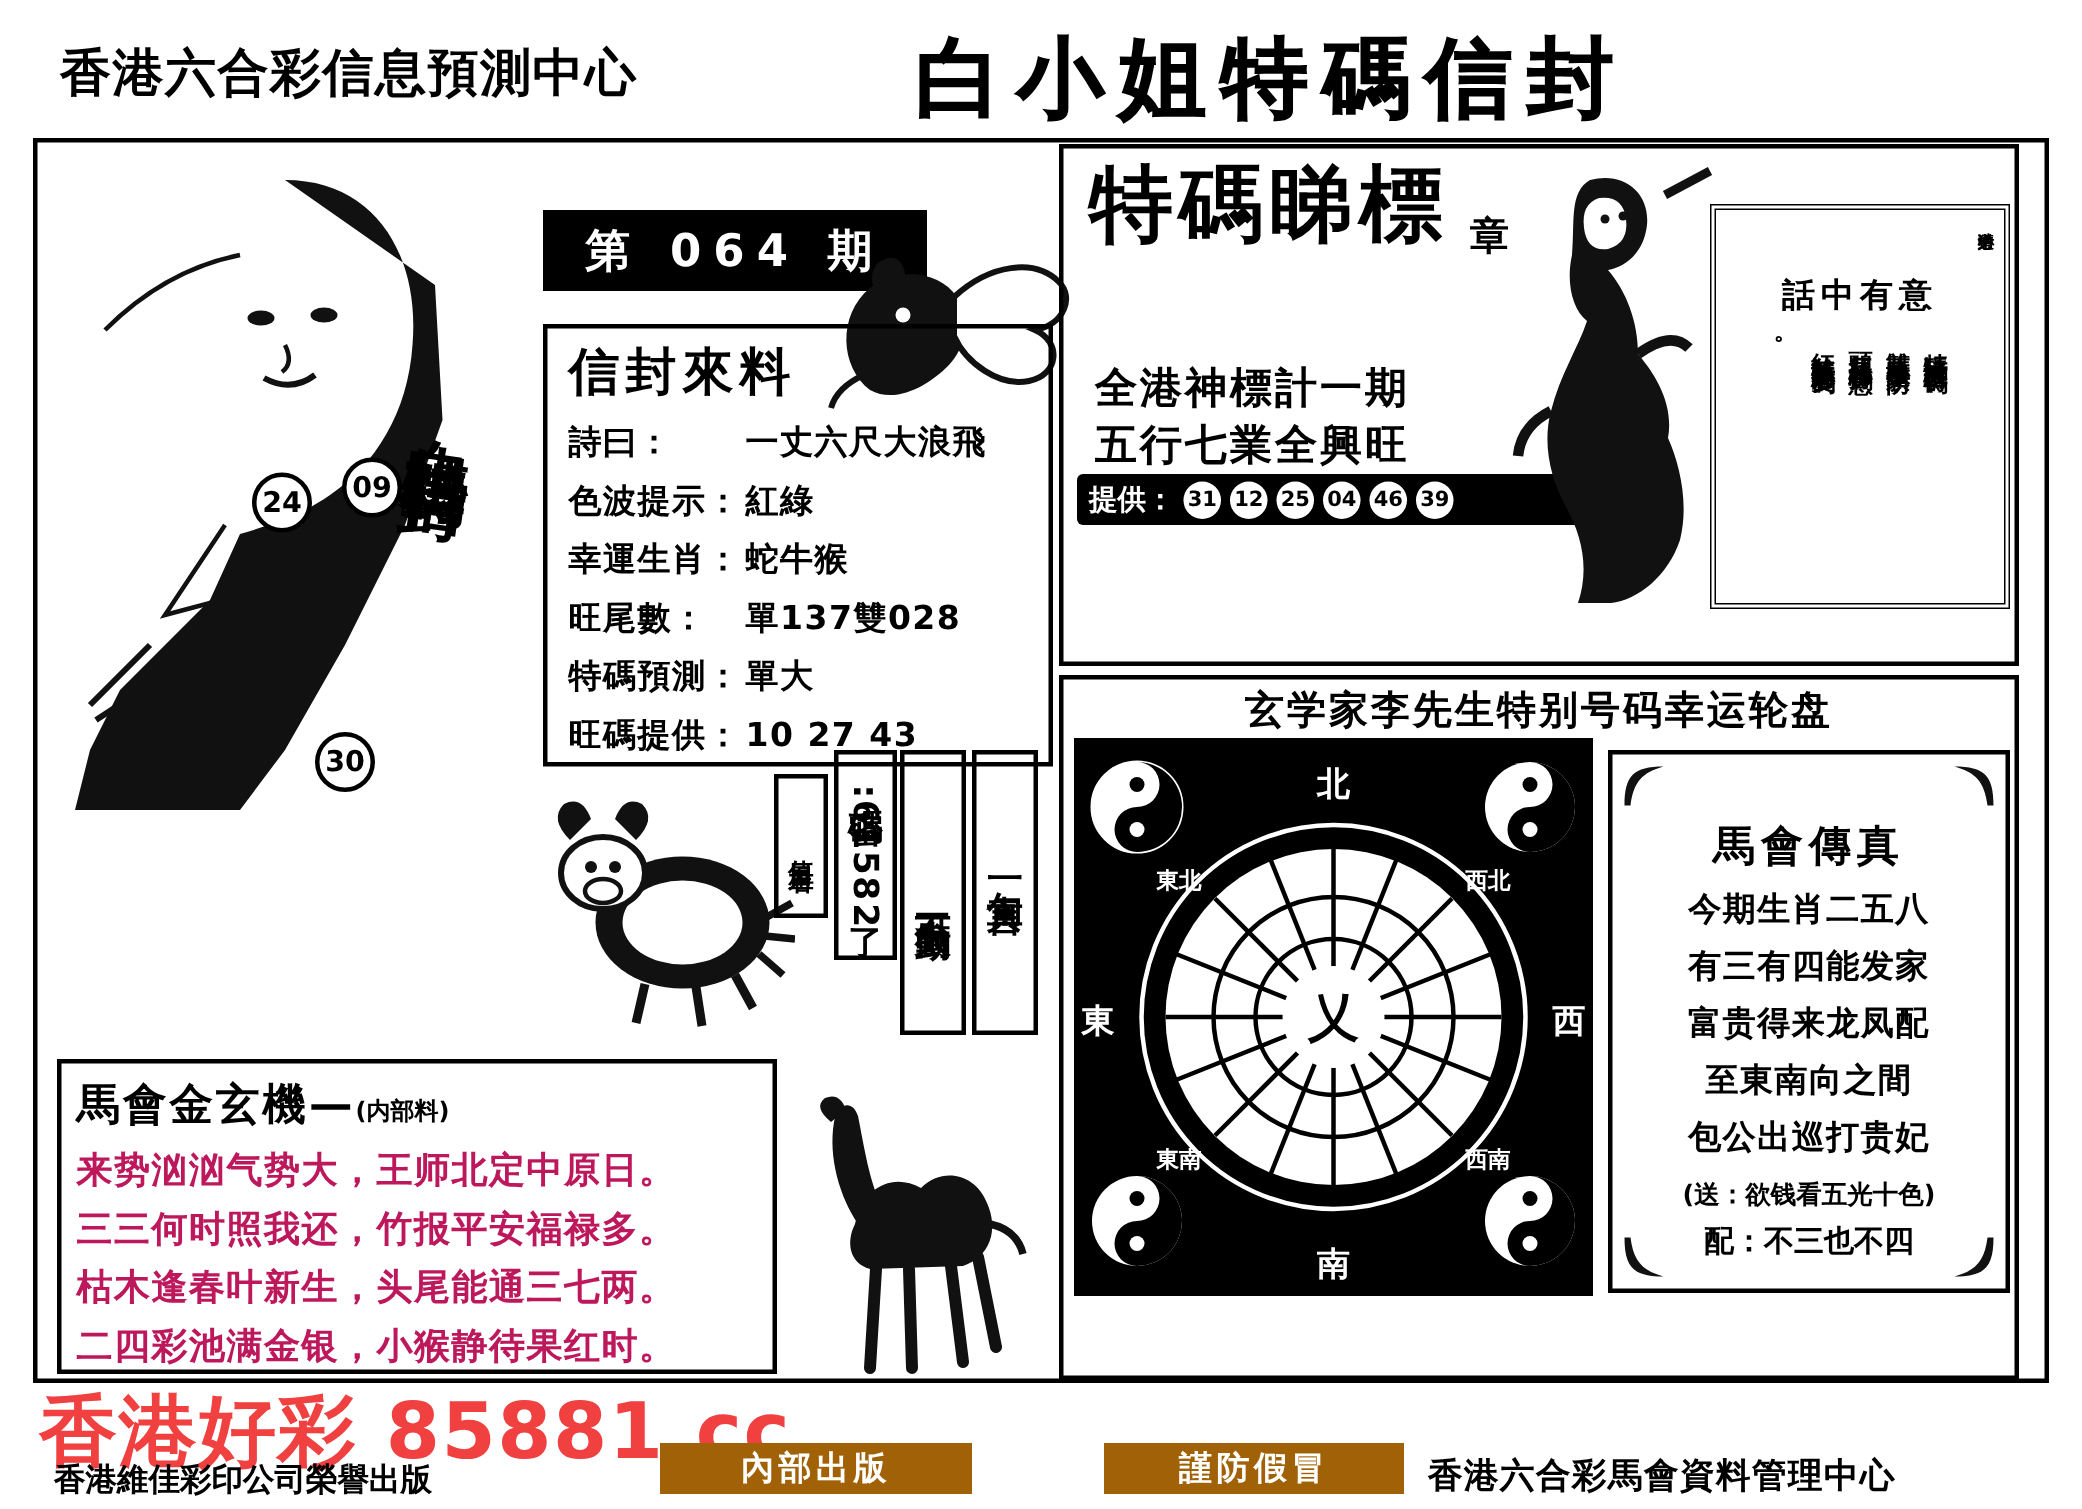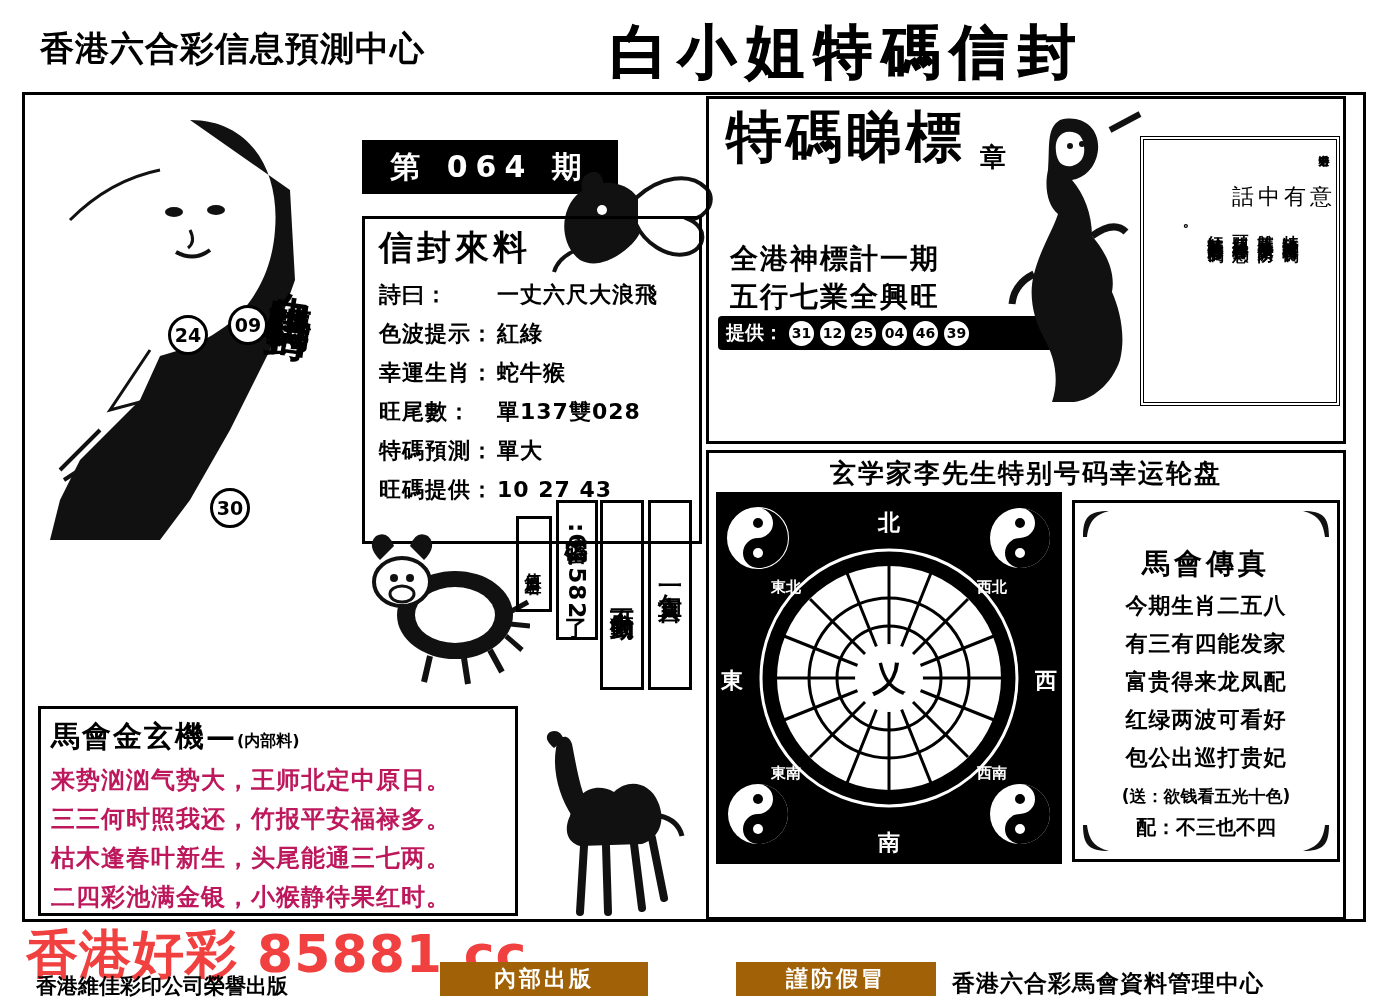--- a/index.html
+++ b/index.html
@@ -71,21 +71,21 @@
   .xj-line{font-size:24px;font-weight:bold;letter-spacing:1px;margin-top:7px;color:#be185d;}
 
   
   .issue{
     position:absolute;left:362px;top:140px;width:250px;height:48px;
     border:3px solid #000;background:#000;color:#fff;
     display:flex;align-items:center;justify-content:center;
     font-size:30px;font-weight:bold;letter-spacing:8px;
   }
   .box-laiiao{
-    position:absolute;left:362px;top:216px;width:340px;height:328px;
+    position:absolute;left:362px;top:216px;width:340px;height:295px;
     border:3px solid #000;box-sizing:border-box;padding:6px 14px;
   }
   .ll-title{font-size:34px;font-weight:bold;letter-spacing:4px;text-align:left;}
   .ll-row{font-size:22px;font-weight:bold;margin-top:9px;letter-spacing:1px;}
   .ll-row .lab{display:inline-block;min-width:118px;}
 
   .squirrel{position:absolute;left:540px;top:150px;width:180px;height:120px;}
 
   
   .vbox{
@@ -123,21 +123,21 @@
     background:#fff;color:#000;display:flex;align-items:center;justify-content:center;
     font-size:14px;font-weight:bold;
   }
   .lady{position:absolute;left:1000px;top:110px;width:150px;height:300px;}
   .stamp{
     position:absolute;left:1140px;top:136px;width:200px;height:270px;
     border:4px double #000;box-sizing:border-box;
     background:#fff;
   }
   .stamp .st-title{
-    text-align:right;font-size:22px;font-weight:normal;letter-spacing:4px;margin-top:42px;
+    text-align:center;font-size:22px;font-weight:bold;letter-spacing:4px;margin-top:42px;
   }
   .stamp .st-cols{
     display:flex;flex-direction:row-reverse;justify-content:center;gap:4px;margin-top:10px;
   }
   .stamp .st-col{
     writing-mode:vertical-rl;font-size:16px;font-weight:bold;letter-spacing:2px;height:160px;
   }
   .stamp .st-hint{
     position:absolute;right:6px;top:6px;writing-mode:vertical-rl;font-size:11px;font-weight:bold;
   }
@@ -410,21 +410,21 @@
         <path d="M4 30 C4 10 10 4 30 4 C16 8 10 14 8 30 Z" fill="#111"></path>
       </svg>
     <svg class="corner" style="right:4px;bottom:4px;transform:scale(-1,-1);" viewBox="0 0 34 34">
         <path d="M4 30 C4 10 10 4 30 4 C16 8 10 14 8 30 Z" fill="#111"></path>
       </svg>
 
     <div class="mh-title">馬會傳真</div>
     <div class="mh-line">今期生肖二五八</div>
     <div class="mh-line">有三有四能发家</div>
     <div class="mh-line">富贵得来龙凤配</div>
-    <div class="mh-line">红绿两波可看好</div>
+    <div class="mh-line">至東南向之間</div>
     <div class="mh-line">包公出巡打贵妃</div>
     <div class="mh-note">(送：欲钱看五光十色)</div>
     <div class="mh-note2">配：不三也不四</div>
   </div>
 
 
   <div class="wm">
     <span>香港好彩</span>
     <span class="site">85881.cc</span>
   </div>

